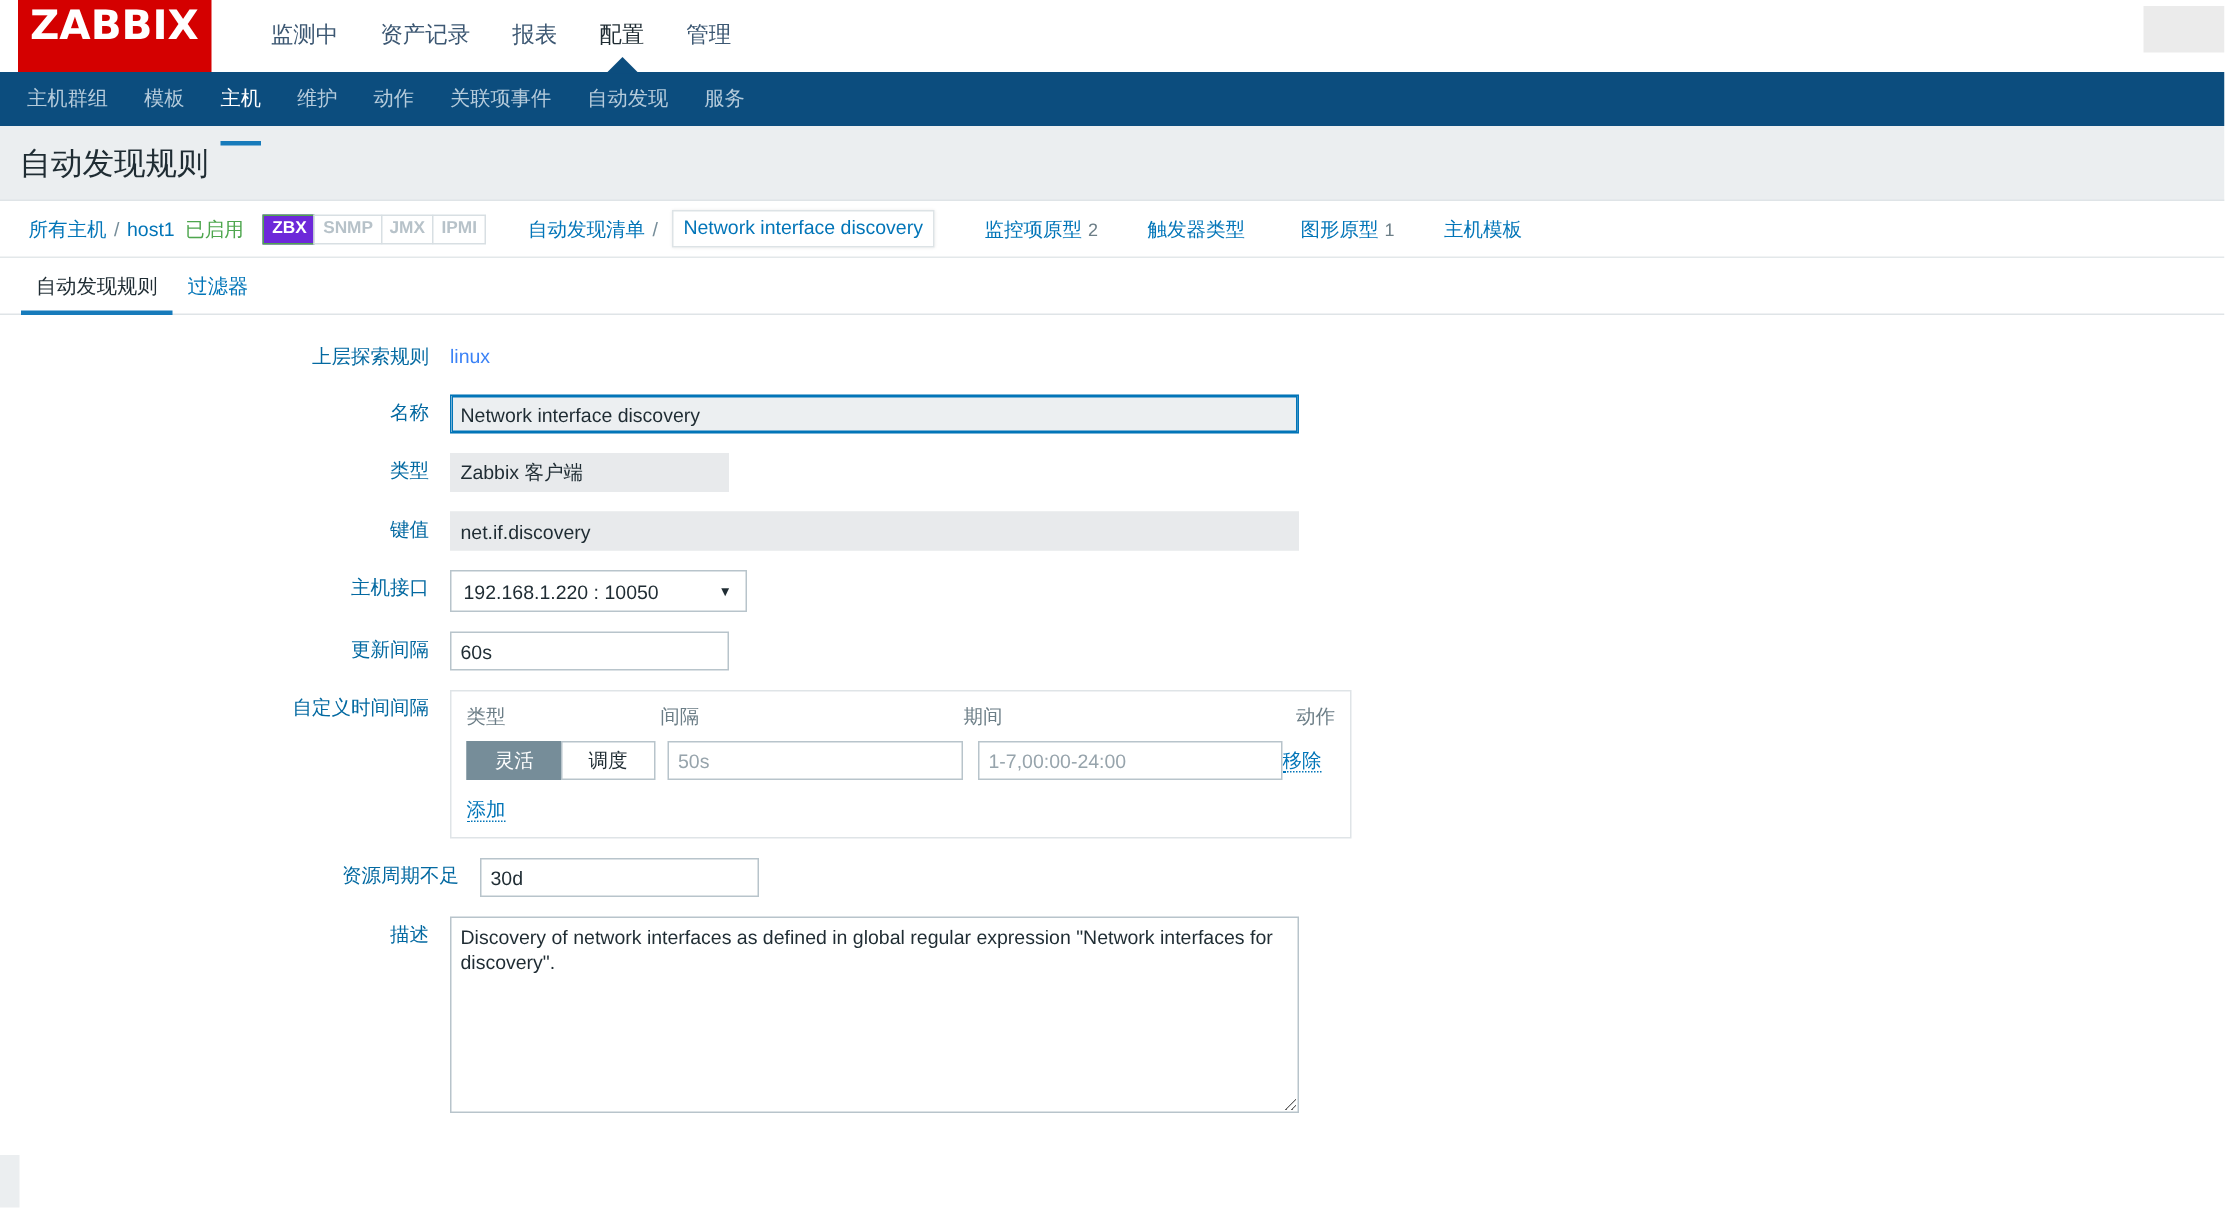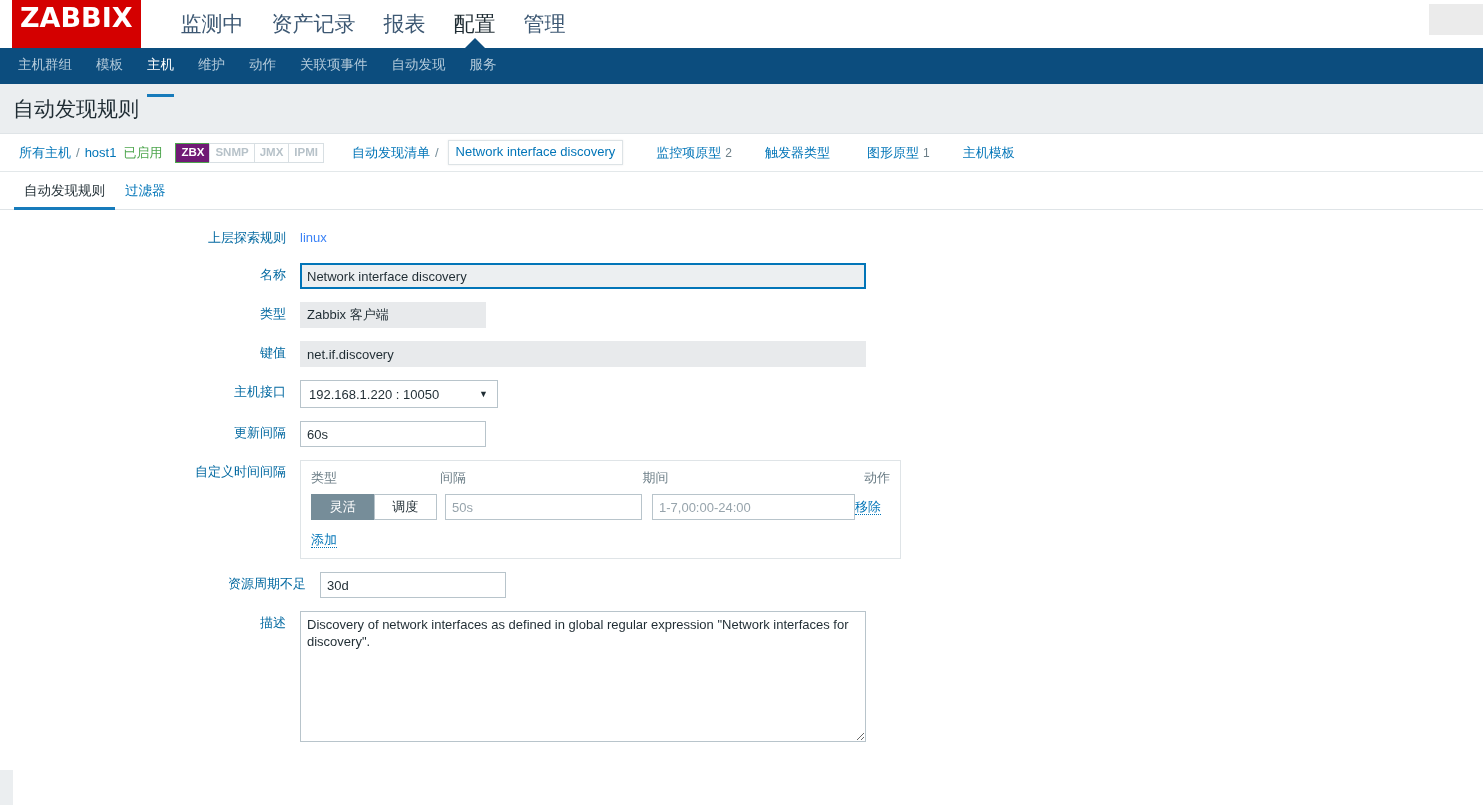--- a/index.html
+++ b/index.html
@@ -35,21 +35,21 @@
     padding: 4px 8px 6px 8px;
     user-select: none;
   }
   .main-menu {
     display: flex;
     align-items: center;
     margin-left: 26px;
     height: 48px;
   }
   .main-menu-item {
-    font-size: 21px;
+    font-size: 15px;
     color: #3d5873;
     padding: 0 14px;
     line-height: 48px;
     cursor: pointer;
     position: relative;
     white-space: nowrap;
   }
   .main-menu-item.selected {
     color: #1f2c33;
   }
@@ -84,21 +84,20 @@
   }
   .subnav-item {
     font-size: 13.5px;
     color: #b5cbdb;
     padding: 14px 12px;
     line-height: 36px;
     height: 36px;
     cursor: pointer;
     position: relative;
     white-space: nowrap;
-    font-family: Liberation Mono, monospace;
   }
   .subnav-item.selected {
     color: #ffffff;
   }
   .subnav-item.selected::after {
     content: "";
     position: absolute;
     left: 12px;
     right: 12px;
     bottom: 1px;
@@ -157,21 +156,21 @@
     font-weight: bold;
     padding: 2px 5px 3px 5px;
     line-height: 13px;
     border: 1px solid #d8dfe3;
     margin-left: -1px;
     color: #b7c2c9;
     background: #ffffff;
     white-space: nowrap;
   }
   .iface-badge.active {
-    background: #701a75;
+    background: #6d28d9;
     border-color: #4ea64e;
     color: #ffffff;
   }
   .crumb-group2 {
     display: flex;
     align-items: center;
     margin-left: 28px;
   }
   .crumb-current {
     background: #ffffff;

